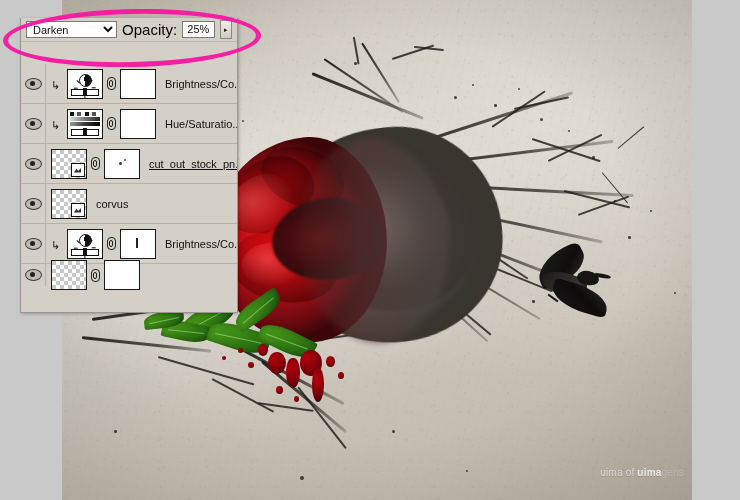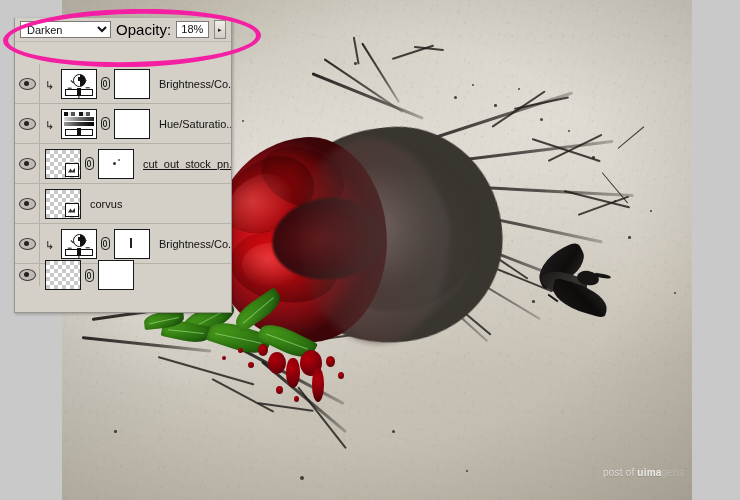--- a/index.html
+++ b/index.html
@@ -172,21 +172,21 @@
     font-size: 10px; letter-spacing: .2px;
     color: rgba(255,255,255,.62);
     text-shadow: 0 1px 0 rgba(80,76,68,.25);
     white-space: nowrap;
   }
   #watermark b { font-weight: 700; color: rgba(255,255,255,.80); text-align: center; }
 
   
   #layers-panel {
     position: absolute;
-    left: 14px; top: 18px;
+    left: 20px; top: 18px;
     width: 216px; height: 294px;
     background: #d4d0c8;
     border: 1px solid #9a968f;
     border-top: none;
     box-shadow: 1px 1px 3px rgba(0,0,0,.25);
     font-size: 11px;
     color: #000;
     overflow: hidden;
   }
   .panel-row {
@@ -485,31 +485,31 @@
       <div class="dot" style="left:612px;top:292px;width:2px;height:2px;"></div>
       <div class="dot" style="left:180px;top:120px;width:2px;height:2px;"></div>
       <div class="dot" style="left:292px;top:62px;width:2.5px;height:2.5px;"></div>
       <div class="dot" style="left:86px;top:260px;width:2px;height:2px;"></div>
       <div class="dot" style="left:52px;top:430px;width:2.5px;height:2.5px;"></div>
       <div class="dot" style="left:404px;top:470px;width:2px;height:2px;"></div>
     </div>
 
     <div class="vign"></div>
 
-    <div id="watermark"><span>post of </span><b>uima</b><span style="opacity:.35">gens</span></div>
+    <div id="watermark"><span>uima of </span><b>uima</b><span style="opacity:.35">gens</span></div>
   </div>
 
   <div id="layers-panel">
 
     <div class="panel-row" id="blend-row">
       <select class="blend">
         <option>Darken</option>
       </select>
       <span class="lbl">Opacity:</span>
-      <span class="numbox">18%</span>
+      <span class="numbox">25%</span>
       <span class="spin">▸</span>
     </div>
 
 
     <div id="layer-list">
 
 
       <div class="layer-row">
         <div class="eye-cell">
           <div class="eye"></div>

